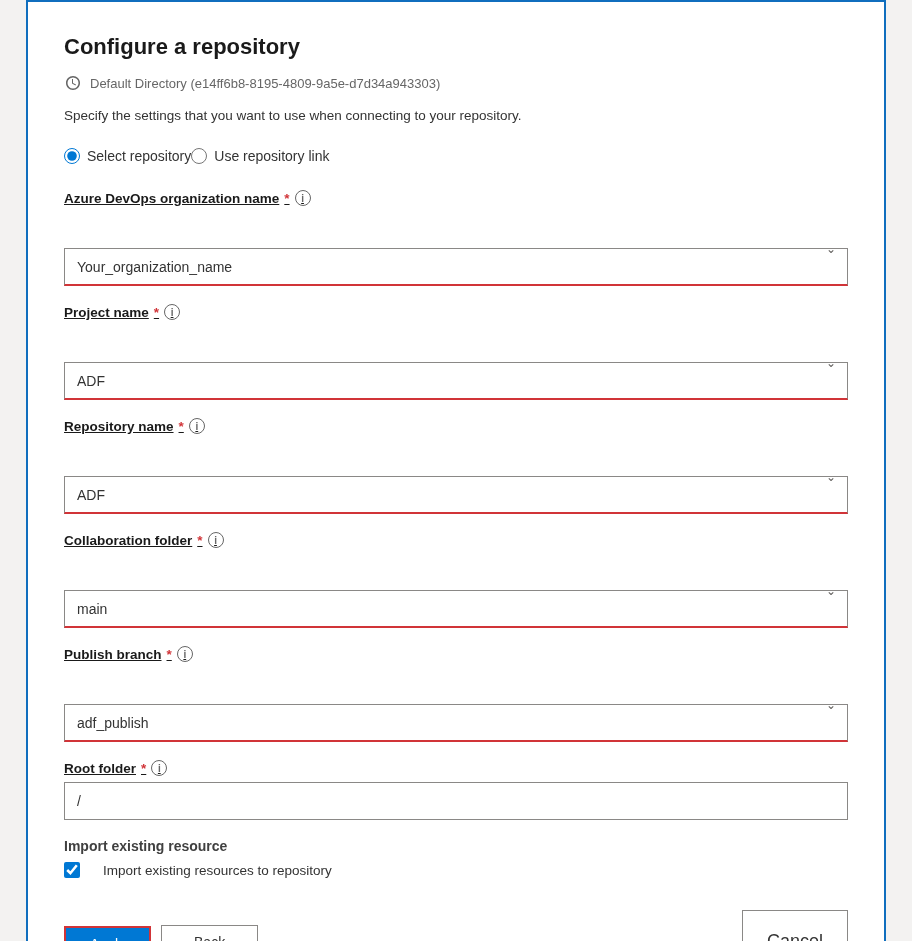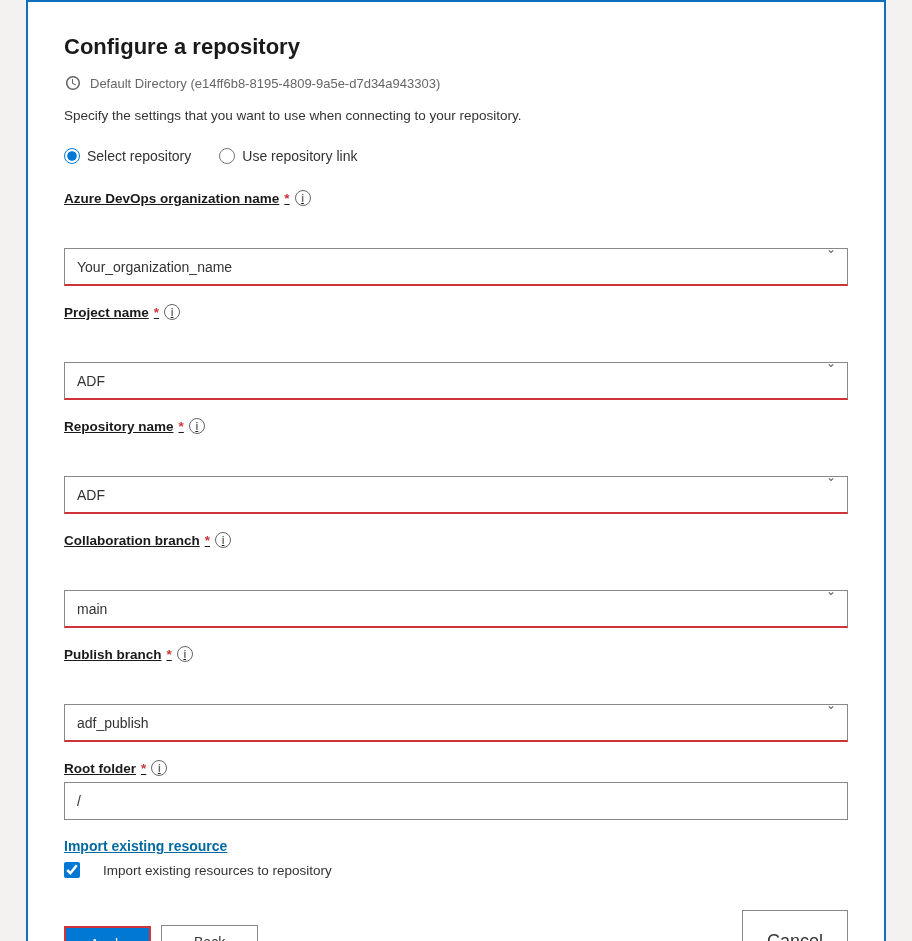--- a/index.html
+++ b/index.html
@@ -41,21 +41,20 @@
       justify-content: center;
     }
     .description {
       font-size: 13.5px;
       color: #333;
       margin-bottom: 22px;
       line-height: 1.5;
     }
     .radio-group {
       display: flex;
-      gap: 28px;
       margin-bottom: 26px;
       align-items: center;
     }
     .radio-option {
       display: flex;
       align-items: center;
       gap: 7px;
       font-size: 14px;
       color: #333;
       cursor: pointer;
@@ -131,23 +130,22 @@
     .underline-red {
       border-bottom: 2px solid #d13438 !important;
       margin-top: 36px;
     }
     .import-section {
       margin-bottom: 24px;
     }
     .import-title {
       font-size: 14px;
       font-weight: 600;
-      color: #0369a1;
+      color: #404040;
       margin-bottom: 8px;
-      text-decoration: underline;
     }
     .checkbox-row {
       display: flex;
       align-items: center;
       gap: 23px;
     }
     .checkbox-input {
       width: 16px;
       height: 16px;
       accent-color: #0078d4;
@@ -262,21 +260,21 @@
     <div class="select-wrapper">
       <select class="select-field underline-red">
         <option>ADF</option>
       </select>
       <span class="select-chevron">⌄</span>
     </div>
   </div>
 
   <div class="field-group">
     <div class="field-label">
-      <span>Collaboration branch</span>
+      <span>Collaboration folder</span>
       <span class="required-star">*</span>
       <span class="info-icon">i</span>
     </div>
     <div class="select-wrapper">
       <select class="select-field underline-red">
         <option>main</option>
       </select>
       <span class="select-chevron">⌄</span>
     </div>
   </div>

